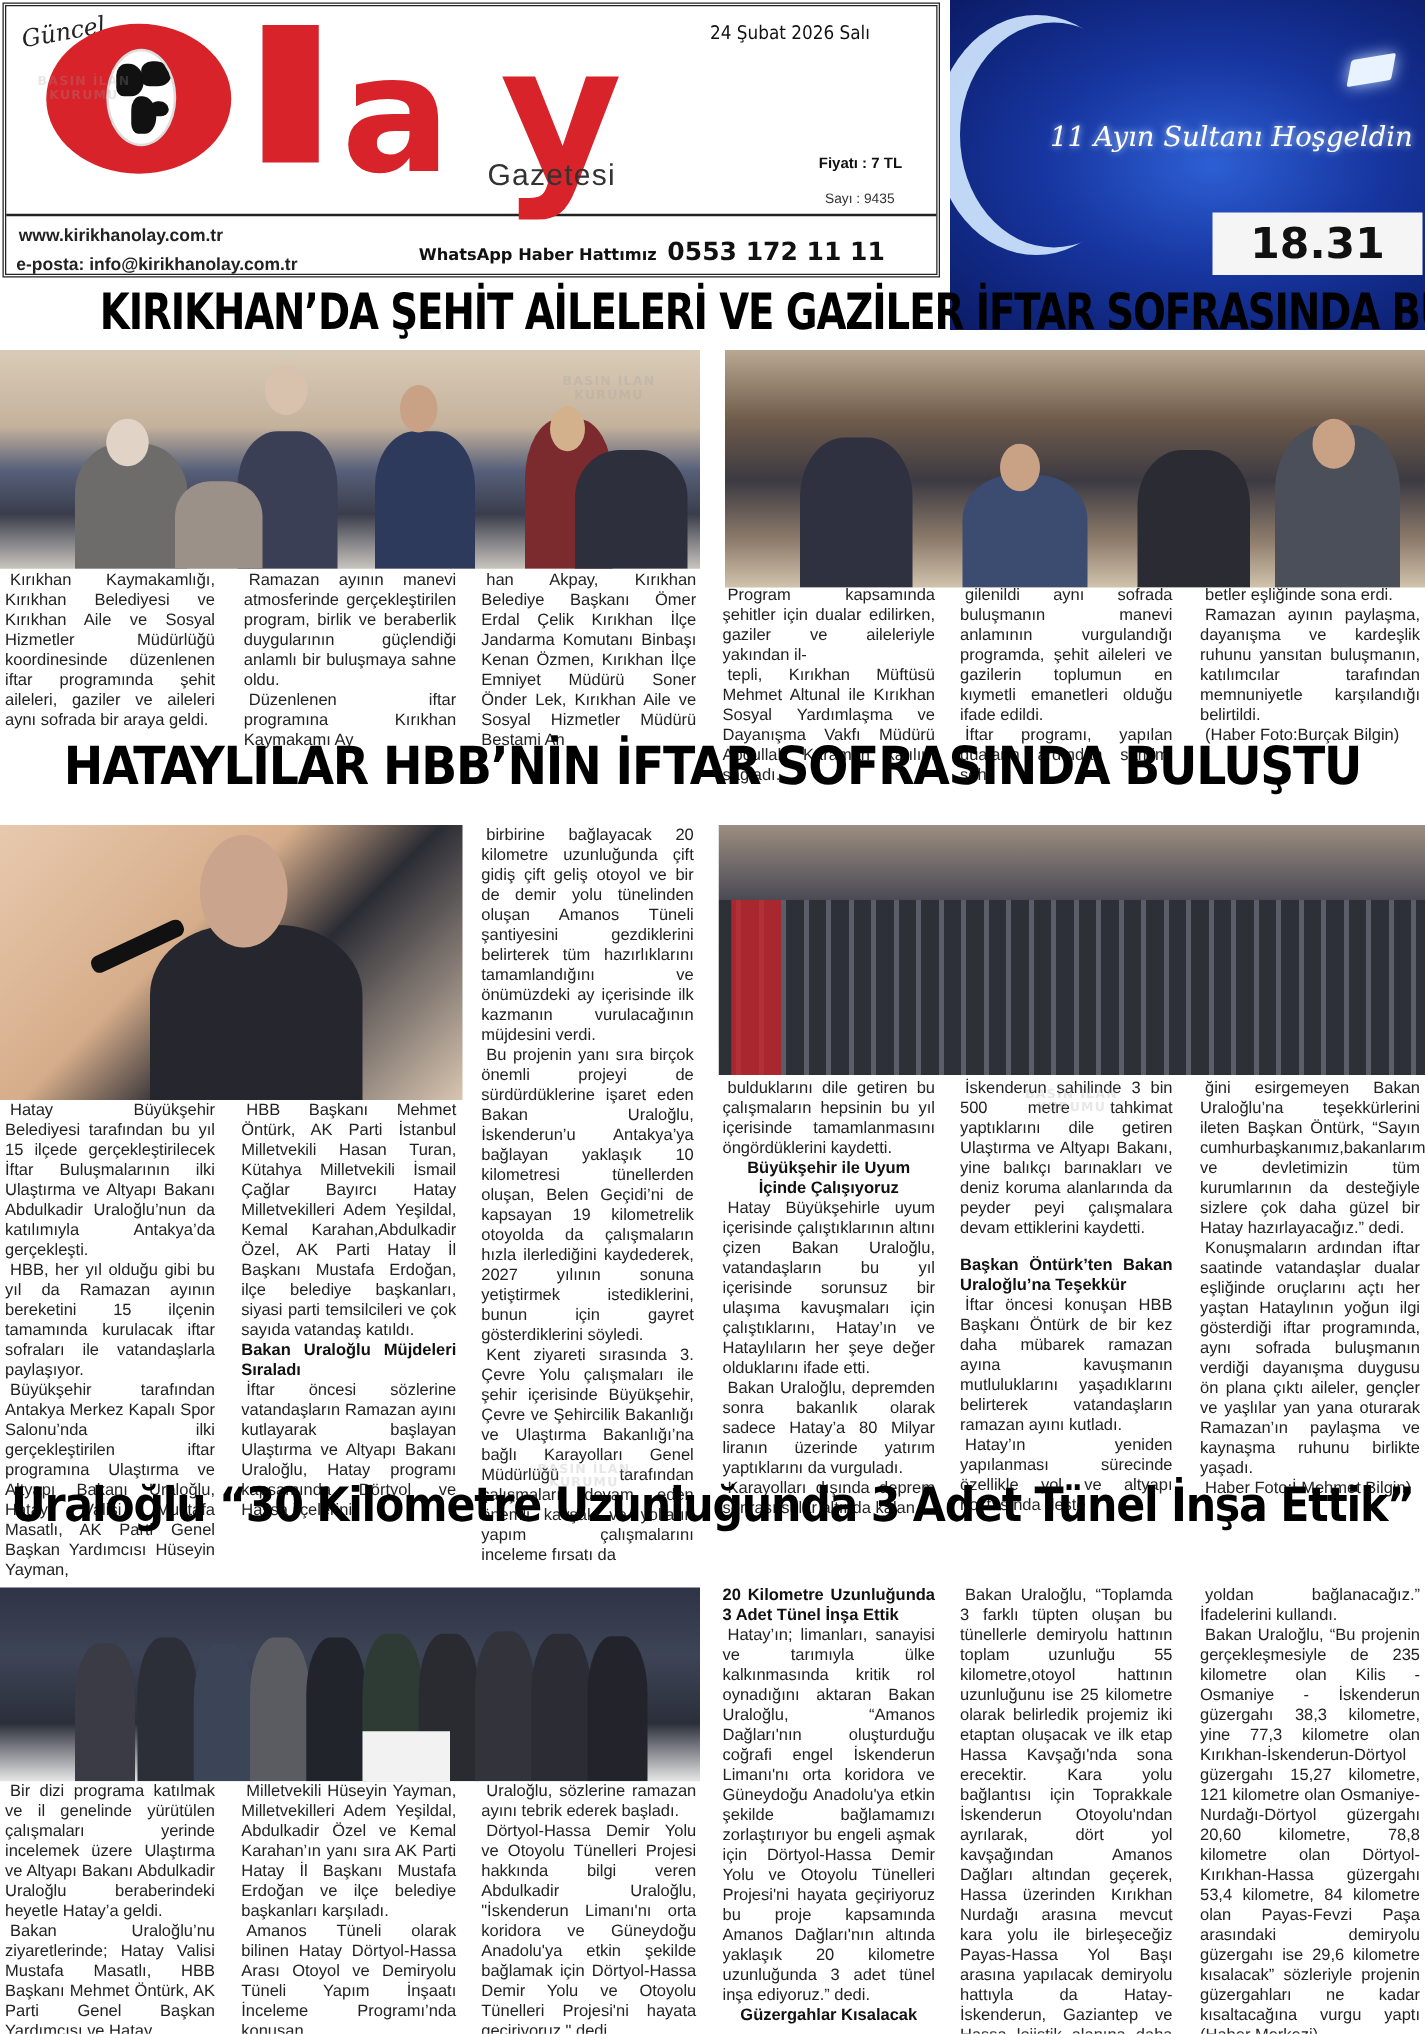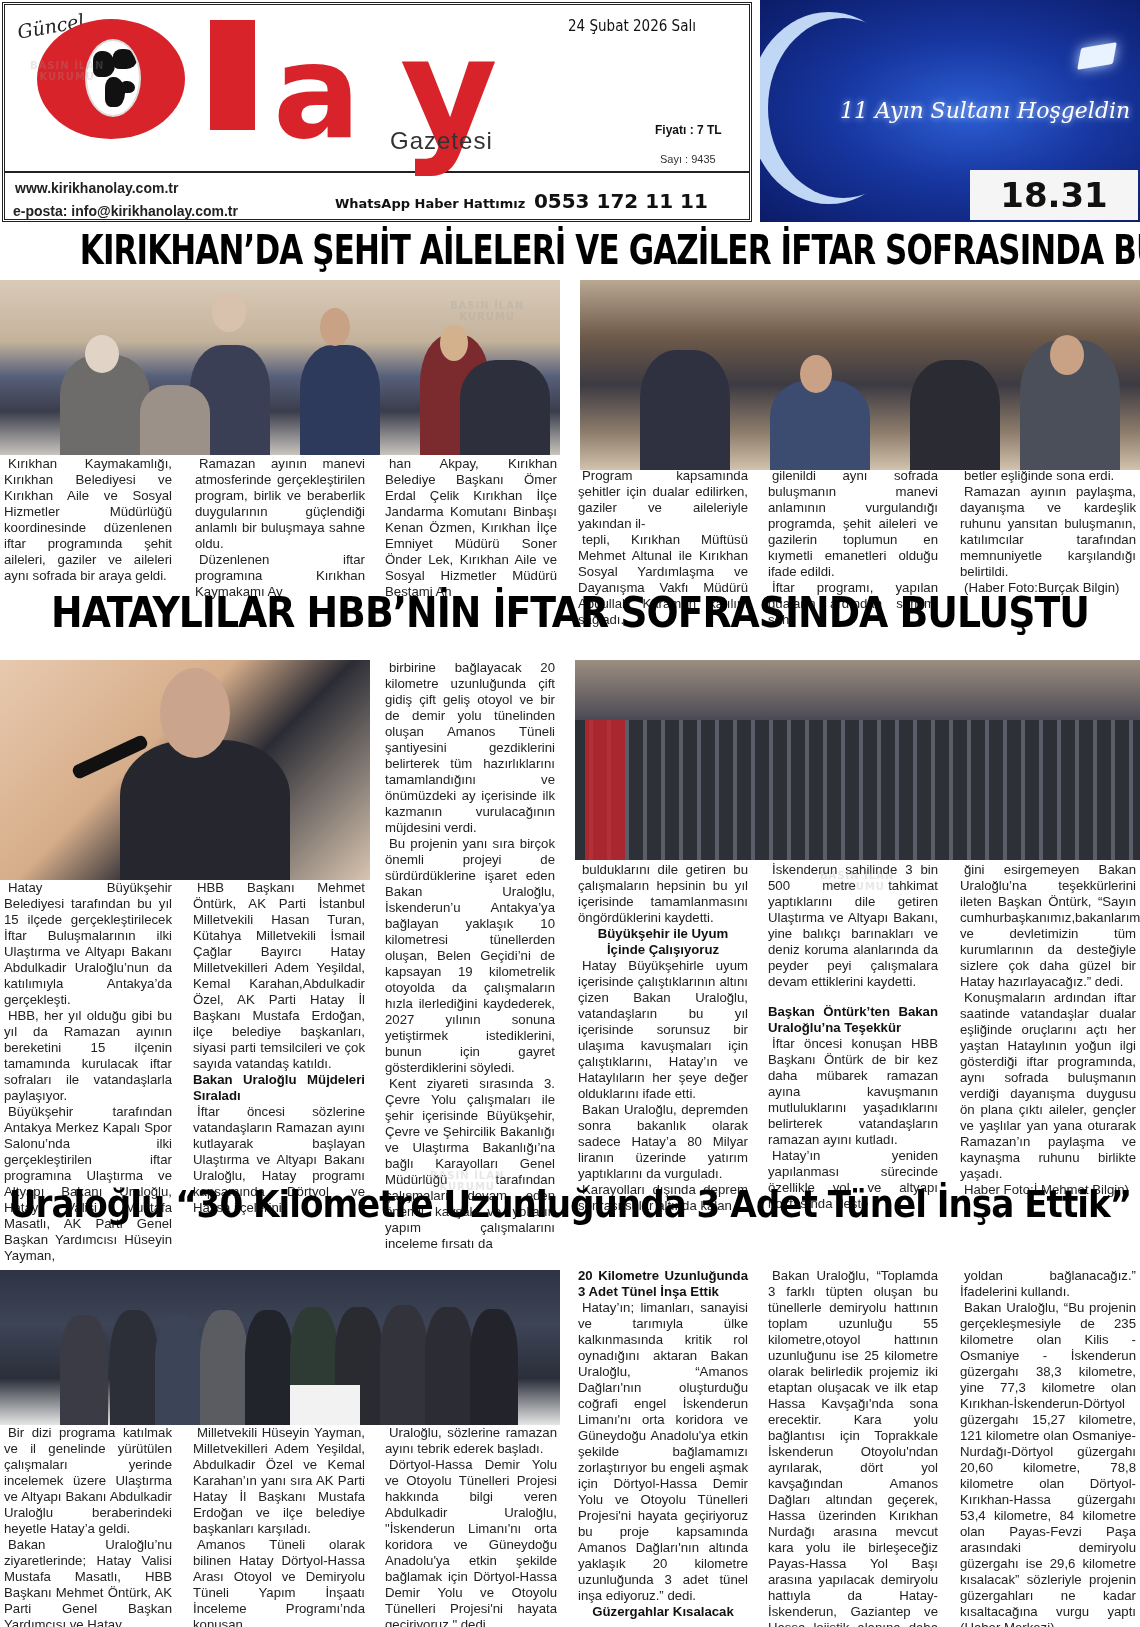--- a/index.html
+++ b/index.html
@@ -19,21 +19,21 @@
   .gazetesi { position: absolute; left: 385px; top: 122px; font-family: "Liberation Sans", sans-serif; font-size: 24px; color: #333; letter-spacing: 1px; }
   .mast-date { position: absolute; left: 528px; top: 12px; font-family: "DejaVu Sans Condensed", "DejaVu Sans", sans-serif; font-weight: normal; font-size: 15px; color: #111; margin-left: 35px; }
   .mast-price { position: absolute; left: 650px; top: 118px; font-size: 12px; font-weight: bold; color: #111; }
   .mast-issue { position: absolute; left: 655px; top: 148px; font-size: 11px; color: #333; }
   .mast-web { position: absolute; left: 10px; top: 175px; font-size: 14px; font-weight: bold; color: #222; }
   .mast-mail { position: absolute; left: 8px; top: 198px; font-size: 14px; font-weight: bold; color: #222; }
   .mast-whatsapp { position: absolute; left: 330px; top: 184px; font-family: "DejaVu Sans", sans-serif; font-weight: bold; font-size: 13px; color: #111; }
   .mast-whatsapp .phone { font-size: 20px; margin-left: 4px; }
 
   
-  .banner { position: absolute; left: 760px; top: 0; width: 380px; height: 222px; background: radial-gradient(ellipse at 55% 50%, #2d5fd4 0%, #1736a0 45%, #0b1b66 100%); overflow: hidden; }
+  .banner { position: absolute; left: 760px; top: 0; width: 380px; height: 264px; background: radial-gradient(ellipse at 55% 50%, #2d5fd4 0%, #1736a0 45%, #0b1b66 100%); overflow: hidden; }
   .crescent { position: absolute; left: 8px; top: 18px; width: 150px; height: 180px; border-radius: 50%; box-shadow: -14px 0 0 6px #cfe6ff; opacity: .92; }
   .banner-book { position: absolute; left: 320px; top: 45px; width: 34px; height: 22px; background: #e9f2ff; transform: skewX(-20deg) rotate(-10deg); border-radius: 2px; box-shadow: 0 0 12px #bcd7ff; }
   .banner-text { position: absolute; left: 80px; top: 98px; width: 300px; font-family: "DejaVu Serif", serif; font-style: italic; font-size: 22px; color: #fff; text-shadow: 0 0 6px #bcd7ff; white-space: nowrap; }
   .iftar-time { position: absolute; left: 970px; top: 170px; width: 168px; height: 50px; background: #f5f5f5; font-family: "DejaVu Sans", sans-serif; font-weight: bold; font-size: 34px; line-height: 50px; text-align: center; color: #111; }
 
   
   .headline { position: absolute; left: 0; width: 1140px; text-align: center; font-family: "DejaVu Sans Condensed", "DejaVu Sans", sans-serif; font-weight: bold; color: #000; white-space: nowrap; letter-spacing: -1px; }
   .h1 { top: 226px; font-size: 40px; line-height: 48px; transform: scaleX(0.86); transform-origin: center; }
   .h2 { top: 588px; font-size: 42px; line-height: 50px; }
   .h3 { top: 1180px; font-size: 38px; line-height: 48px; }

